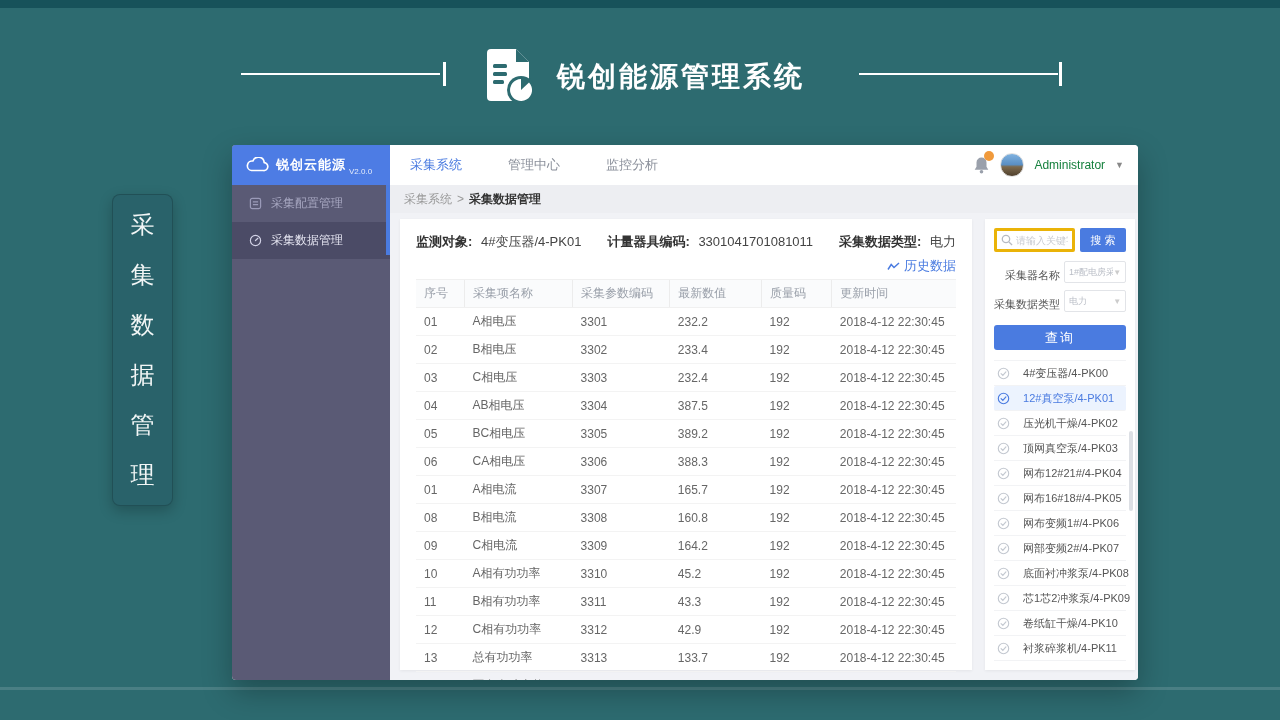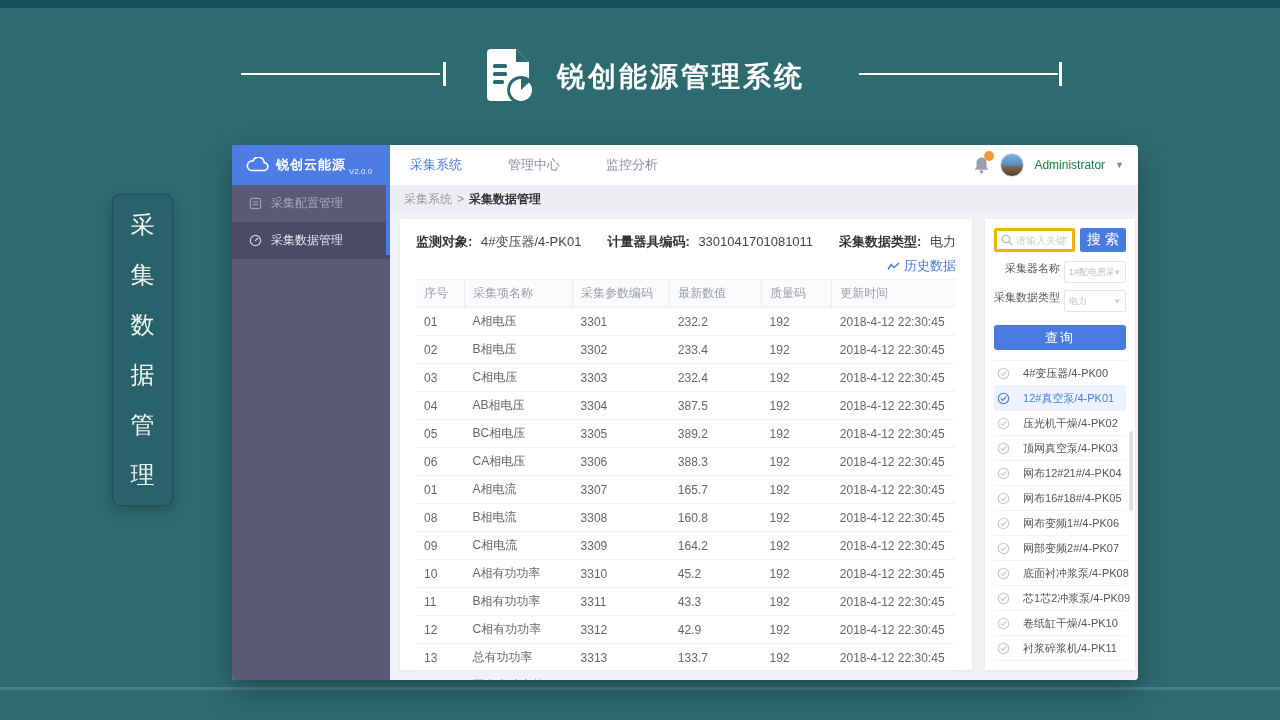--- a/index.html
+++ b/index.html
@@ -85,22 +85,22 @@
   .col-seq{width:9%;} .col-name{width:20%;} .col-code{width:18%;}
   .col-value{width:17%;} .col-quality{width:13%;} .col-time{width:23%;}
 
   
   .panel{width:150px;background:#fff;box-shadow:0 1px 3px rgba(0,0,0,.06);padding:9px 9px 6px;position:relative;flex:0 0 auto;}
   .search-row{display:flex;gap:5px;margin-bottom:9px;}
   .search-box{flex:1;min-width:0;height:24px;border:3px solid #eab308;border-radius:2px;display:flex;align-items:center;padding:0 4px;gap:3px;}
   .search-box input{border:none;outline:none;width:100%;font-size:10px;color:#333;font-family:inherit;}
   .search-box input::placeholder{color:#c9ccd2;}
   .search-btn{width:46px;height:24px;background:var(--accent);color:#fff;border:none;border-radius:2px;
-    font-size:14px;cursor:pointer;font-family:inherit;white-space:nowrap;}
-  .form-row{display:flex;align-items:flex-start;margin-bottom:7px;}
+    font-size:11px;cursor:pointer;font-family:inherit;white-space:nowrap;}
+  .form-row{display:flex;align-items:flex-end;margin-bottom:7px;}
   .form-label{width:66px;text-align:right;font-size:11px;color:#555;margin-right:4px;flex:0 0 auto;white-space:nowrap;}
   .select{flex:1;min-width:0;height:22px;border:1px solid #e2e4e8;border-radius:2px;display:flex;
     align-items:center;justify-content:space-between;padding:0 4px;cursor:pointer;}
   .select-value{font-size:9px;color:#b9bdc6;white-space:nowrap;overflow:hidden;}
   .select-caret{font-size:8px;color:#ccc;flex:0 0 auto;}
   .query-btn{width:100%;height:25px;background:var(--accent);color:#fff;border:none;border-radius:3px;
     font-size:13px;letter-spacing:2px;cursor:pointer;margin:6px 0 10px;font-family:inherit;}
   .device-list{border-top:1px solid #f2f3f5;}
   .device{height:25px;display:flex;align-items:center;gap:13px;font-size:11px;color:#555;
     border-bottom:1px solid #f2f3f5;padding:0 3px;cursor:pointer;white-space:nowrap;}

